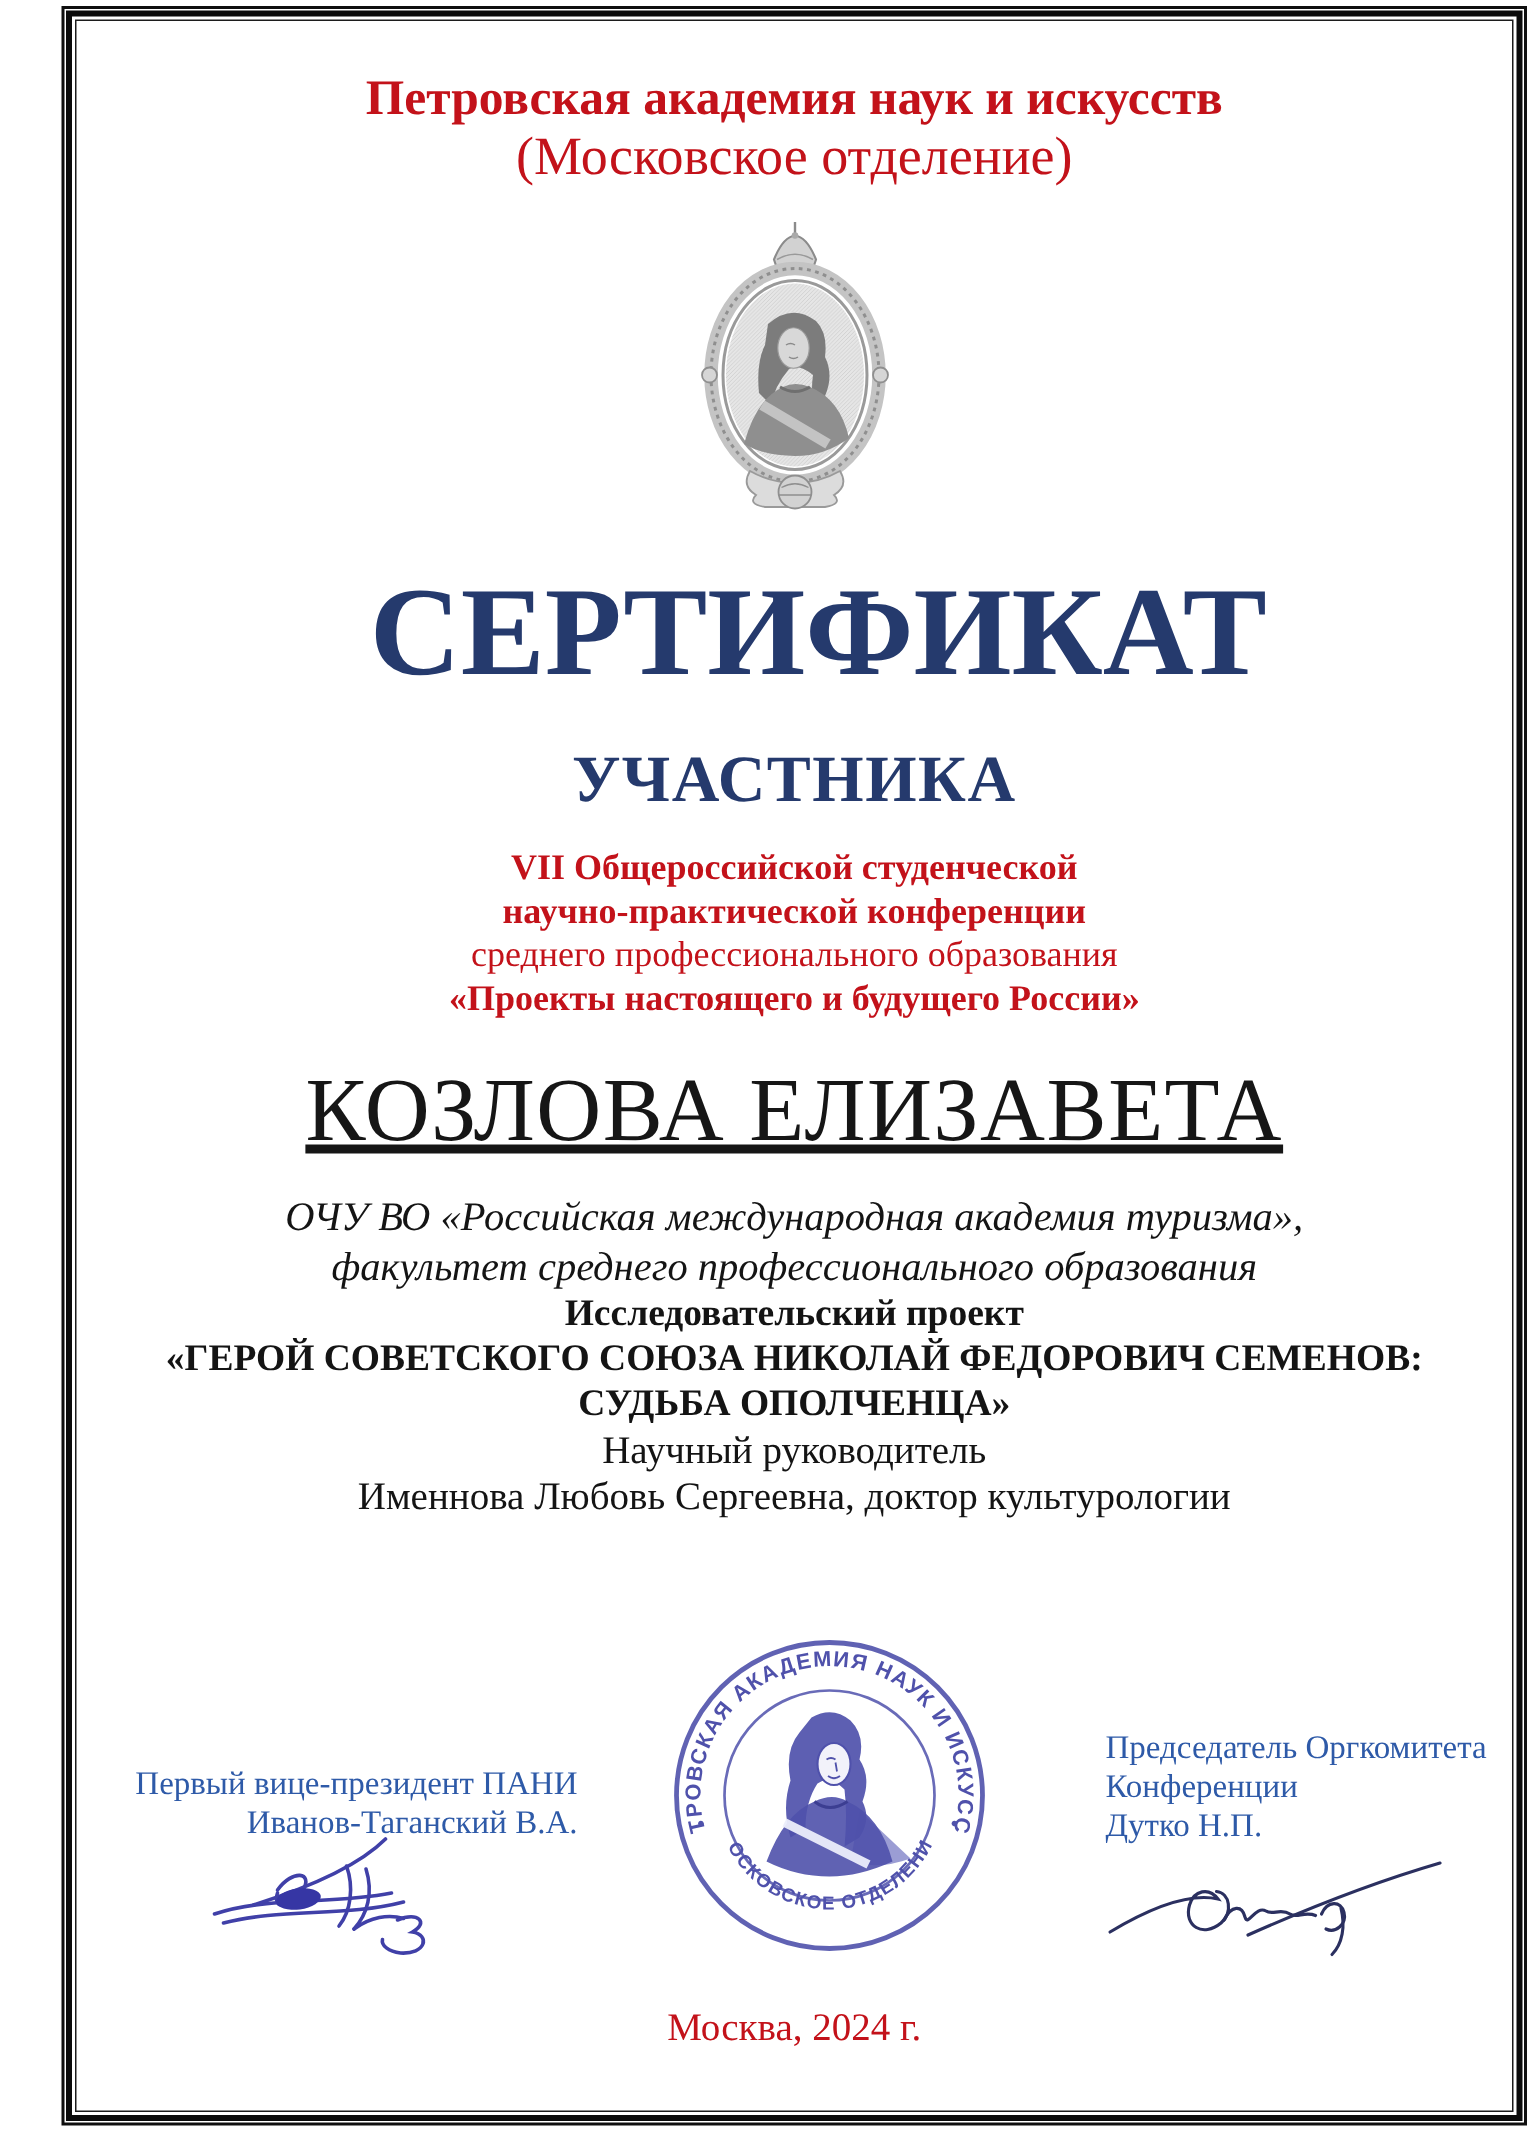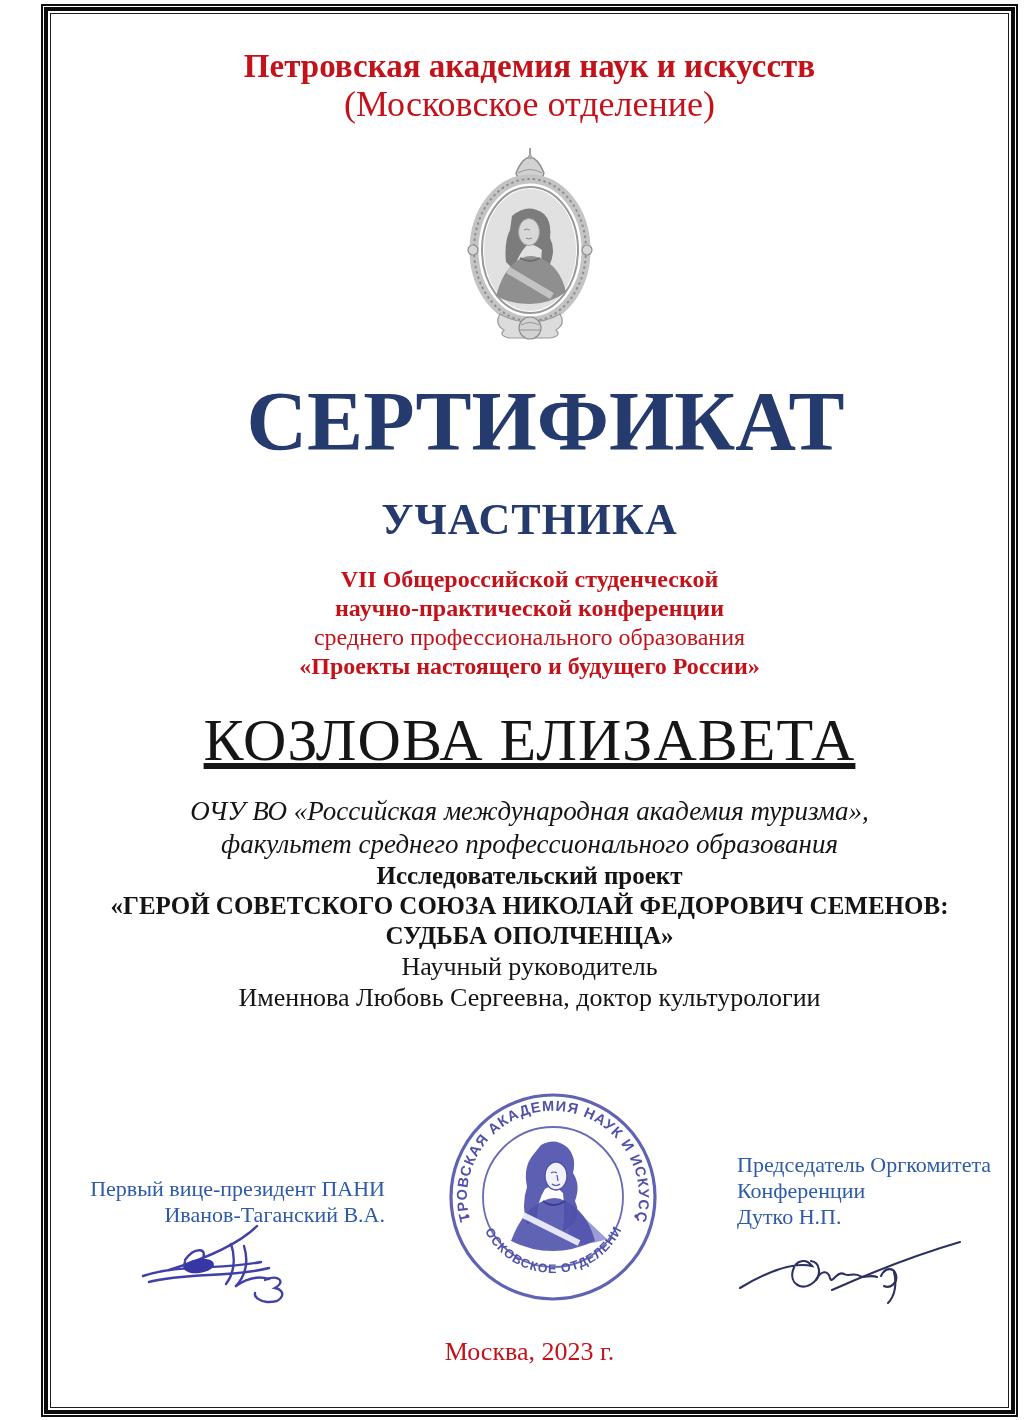--- a/index.html
+++ b/index.html
@@ -166,13 +166,13 @@
     <g fill="none" stroke="#2b3060" stroke-width="2.1" stroke-linecap="round">
       <path d="M4,58 C34,40 58,32 76,36 C70,28 60,30 57,40 C53,54 66,62 78,52 C86,45 84,32 75,31"></path>
       <path d="M80,50 C85,40 92,40 94,48 C96,55 101,40 108,44 C112,47 118,42 124,46 C128,49 134,44 141,47"></path>
       <path d="M145,46 C149,37 158,37 160,45 C162,53 154,59 148,56"></path>
       <path d="M158,42 C161,54 159,66 152,73"></path>
       <path d="M96,60 C132,44 176,26 224,12"></path>
     </g>
   </svg>
 </div>
 
-<div class="band place-date">Москва, 2023 г.</div>
+<div class="band place-date">Москва, 2024 г.</div>
 
 </body></html>

